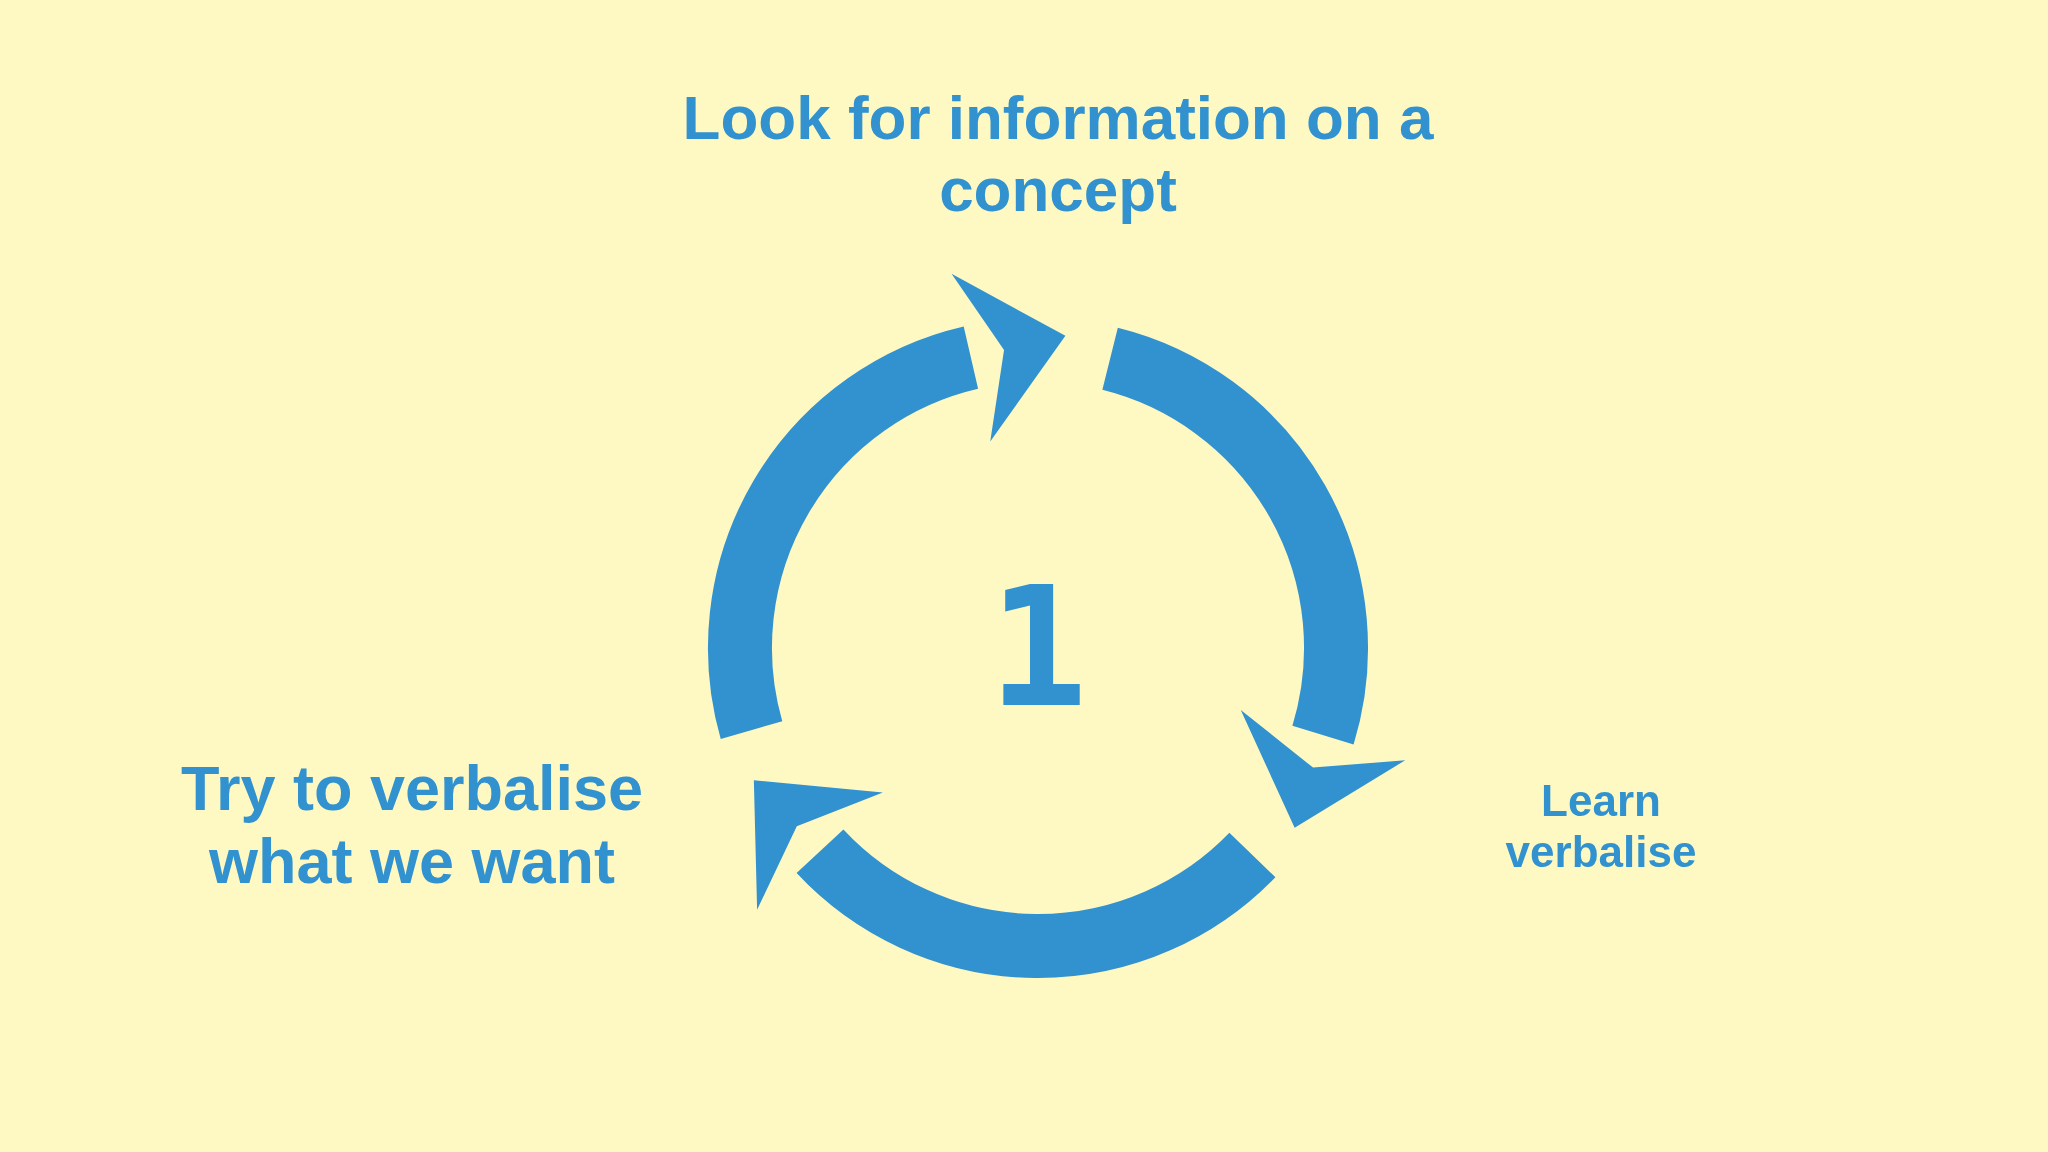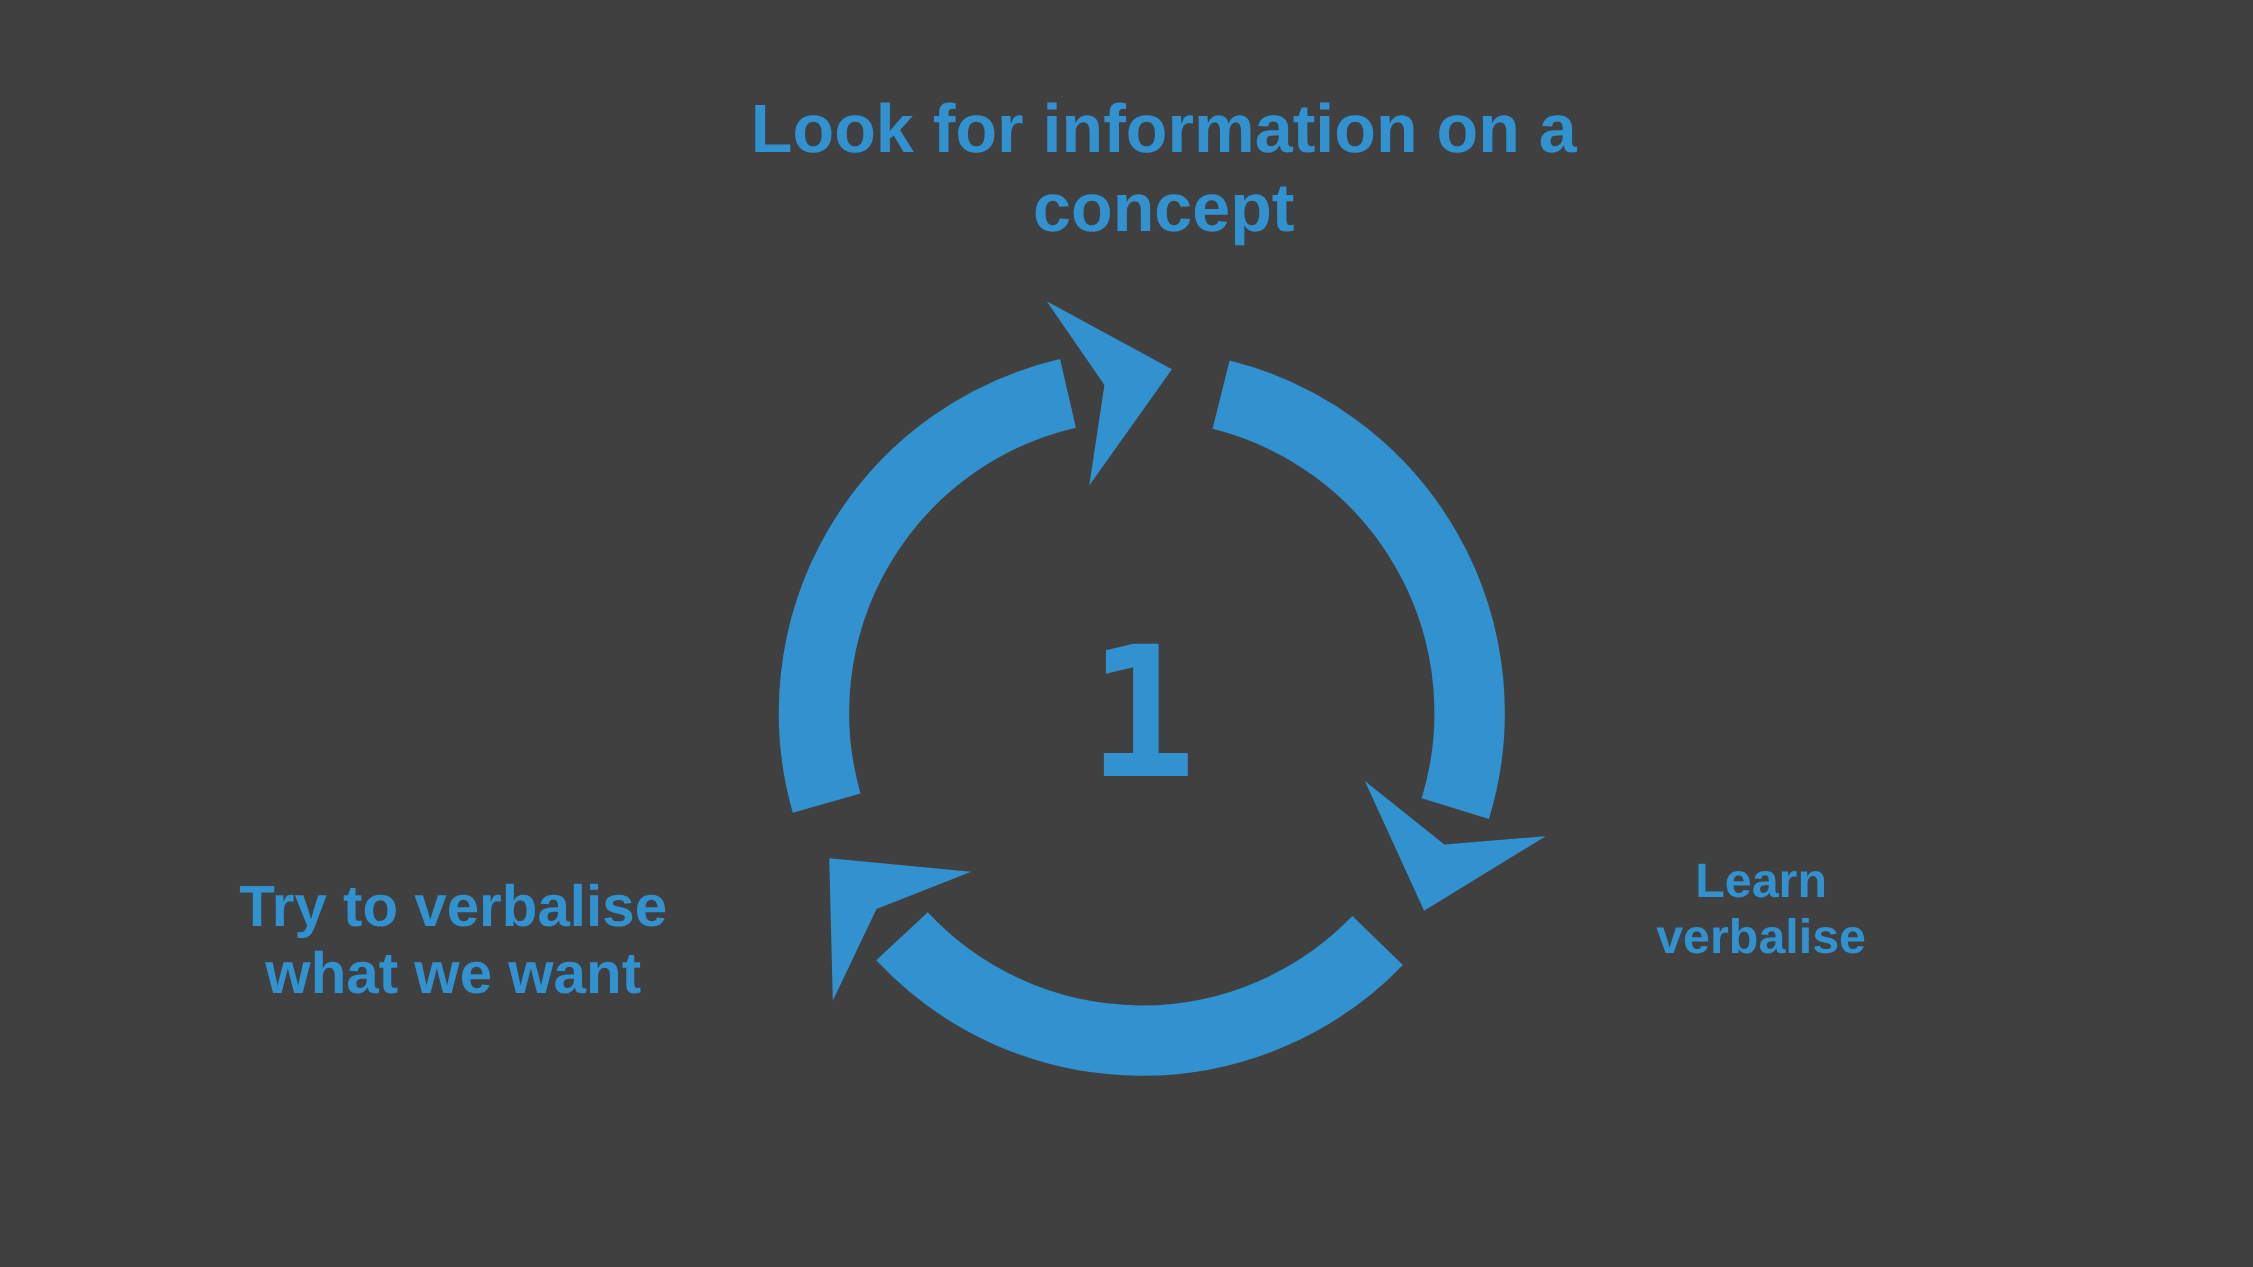--- a/index.html
+++ b/index.html
@@ -4,34 +4,34 @@
 <style>
   html, body {
     margin: 0;
     padding: 0;
     background: #ffffff;
   }
   .stage {
     position: relative;
     width: 2048px;
     height: 1152px;
-    background: #404040;
+    background: #fef9c3;
     overflow: hidden;
     font-family: "Liberation Sans", sans-serif;
   }
   .label {
     position: absolute;
     color: var(--accent, #3192cf);
     font-weight: bold;
     text-align: center;
     line-height: 1.16;
     letter-spacing: 0px;
   }
   .top-label   { left: 628px;  top: 82px;  width: 860px; font-size: 62px; }
-  .left-label  { left: 112px;  top: 752px; width: 600px; font-size: 53px; margin-top: 42px; }
+  .left-label  { left: 112px;  top: 752px; width: 600px; font-size: 63px; }
   .right-label { left: 1301px; top: 775px; width: 600px; font-size: 44px; }
   .center-number {
     position: absolute;
     left: 938px;
     top: 548px;
     width: 200px;
     height: 200px;
     display: flex;
     align-items: center;
     justify-content: center;

